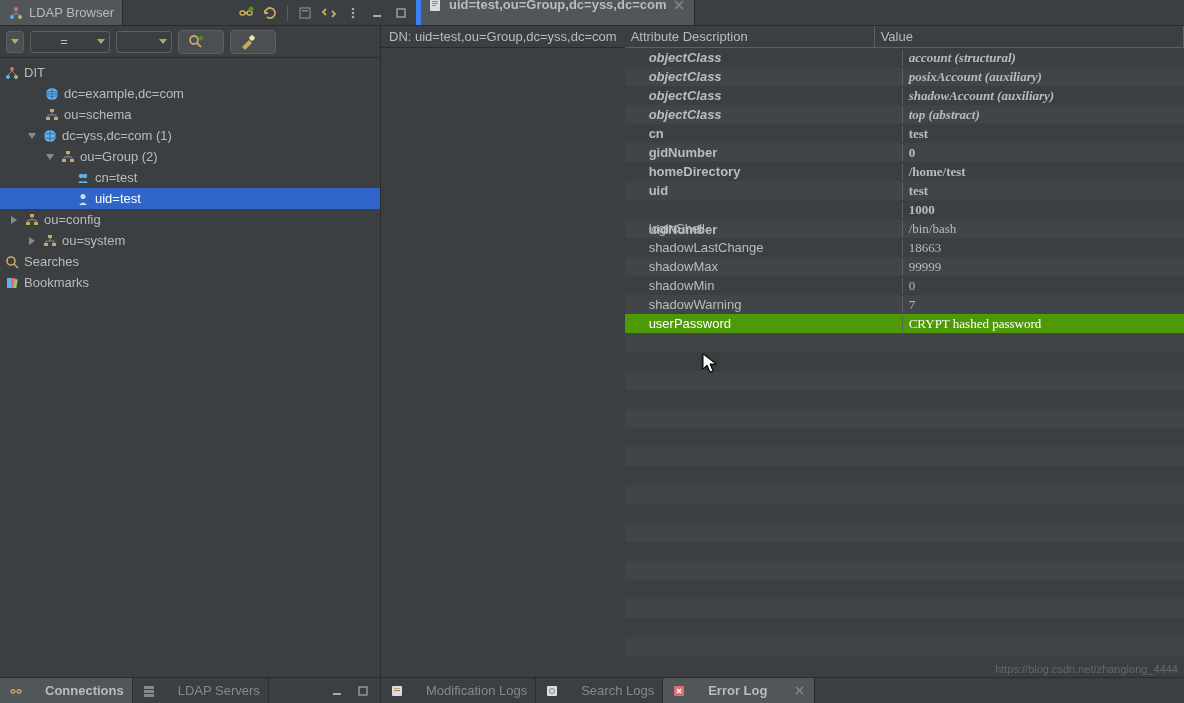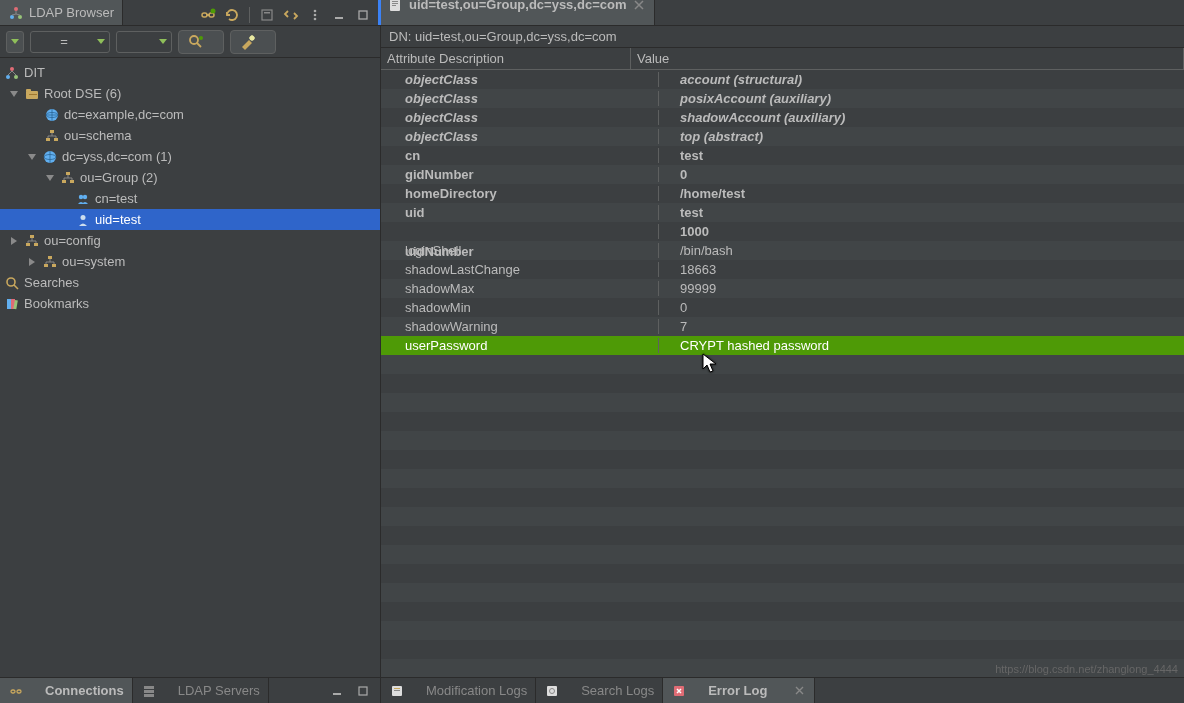--- a/index.html
+++ b/index.html
@@ -19,24 +19,24 @@
     height: 100%;
   }
   
   .top-bar {
     display: flex;
     height: 26px;
     background: #3c3f41;
     border-bottom: 1px solid #2b2b2b;
   }
   .left-tab-area {
-    width: 381px;
-    display: flex;
-    align-items: flex-end;
-    border-right: 3px solid #3b82f6;
+    width: 421px;
+    display: flex;
+    align-items: center;
+    border-right: 5px solid #3b82f6;
   }
   .browser-tab {
     display: flex;
     align-items: center;
     padding: 0 8px;
     height: 100%;
     gap: 5px;
     background: #515658;
     border-right: 1px solid #2b2b2b;
   }
@@ -172,21 +172,21 @@
   .tree-icon {
     width: 16px; height: 16px;
     display: flex; align-items: center; justify-content: center;
   }
   .indent-2 { padding-left: 44px; }
   .indent-4 { padding-left: 75px; }
   
   .right-panel {
     flex: 1;
     display: flex;
-    flex-direction: column;
+    flex-direction: row;
     background: #3c3f41;
   }
   .dn-bar {
     height: 22px;
     display: flex;
     align-items: center;
     padding: 0 8px;
     color: #bbbbbb;
     border-bottom: 1px solid #2b2b2b;
     font-size: 13px;
@@ -226,21 +226,21 @@
     color: #ffffff;
   }
   .td {
     display: flex;
     align-items: center;
     padding: 0 6px 0 24px;
     font-size: 13px;
     overflow: hidden;
     white-space: nowrap;
   }
-  .td.col-val { padding-left: 21px; border-left: 1px solid #5e6060; }
+  .td.col-val { padding-left: 6px; border-left: 1px solid #5e6060; font-family: Liberation Serif, serif; }
   .italic-bold { font-style: italic; font-weight: bold; color: #bbbbbb; }
   
   .bottom-bar {
     position: absolute;
     bottom: 0; left: 0; right: 0;
     height: 26px;
     background: #3c3f41;
     border-top: 1px solid #2b2b2b;
     display: flex;
   }
@@ -421,33 +421,20 @@
           <span class="tree-icon">
             <svg width="14" height="14" viewBox="0 0 14 14">
                 <circle cx="7" cy="3" r="2" fill="#e06c75"></circle>
                 <circle cx="3" cy="11" r="2" fill="#61afef"></circle>
                 <circle cx="11" cy="11" r="2" fill="#98c379"></circle>
                 <path d="M7 5 L3 9 M7 5 L11 9" stroke="#888"></path>
               </svg>
           </span>
           <span>DIT</span>
         </div>
-        <div class="tree-row" style="padding-left:8px">
-          <span class="expander">
-              <span class="exp-open"></span>
-            </span>
-          <span class="tree-icon">
-            <svg width="14" height="14" viewBox="0 0 14 14">
-                <rect x="1" y="4" width="12" height="8" fill="#c9a85e" rx="1"></rect>
-                <rect x="1" y="2" width="5" height="3" fill="#c9a85e" rx="1"></rect>
-                <rect x="4" y="7" width="8" height="1" fill="#a07830"></rect>
-              </svg>
-          </span>
-          <span>Root DSE (6)</span>
-        </div>
         <div class="tree-row indent-2">
           <span class="tree-icon">
             <svg width="14" height="14" viewBox="0 0 14 14">
                 <circle cx="7" cy="7" r="6" fill="#61afef"></circle>
                 <ellipse cx="7" cy="7" rx="6" ry="2.5" fill="none" stroke="#2a6496" stroke-width="0.8"></ellipse>
                 <path d="M7 1 L7 13 M1 7 L13 7" stroke="#2a6496" stroke-width="0.8"></path>
               </svg>
           </span>
           <span>dc=example,dc=com</span>
         </div>

